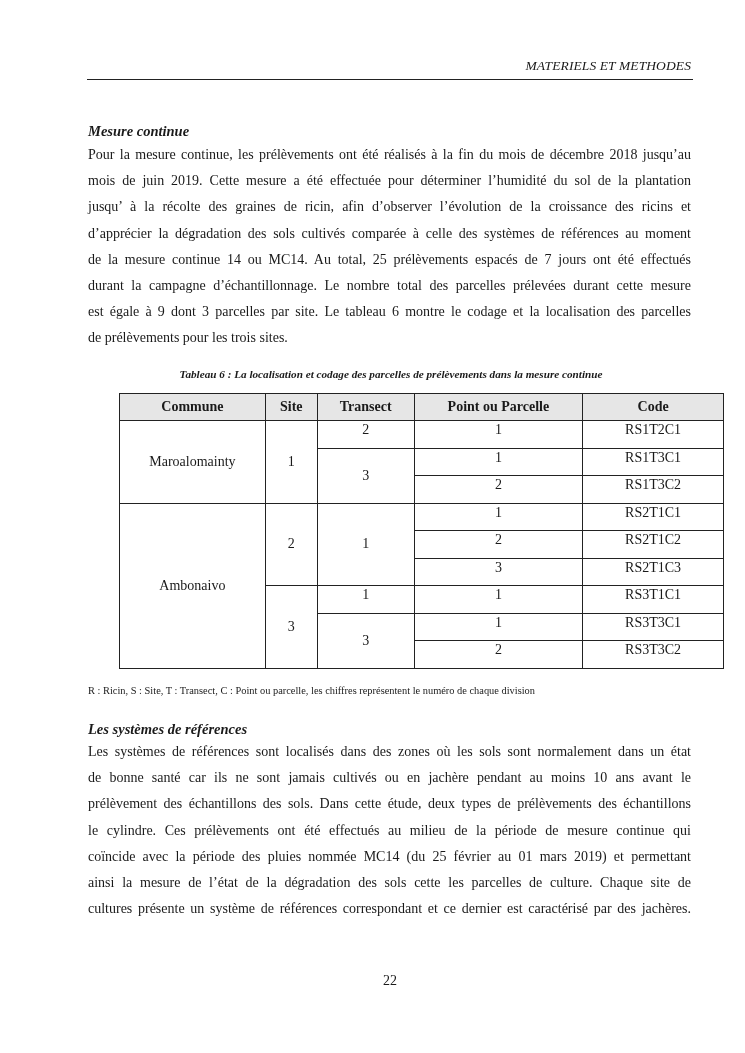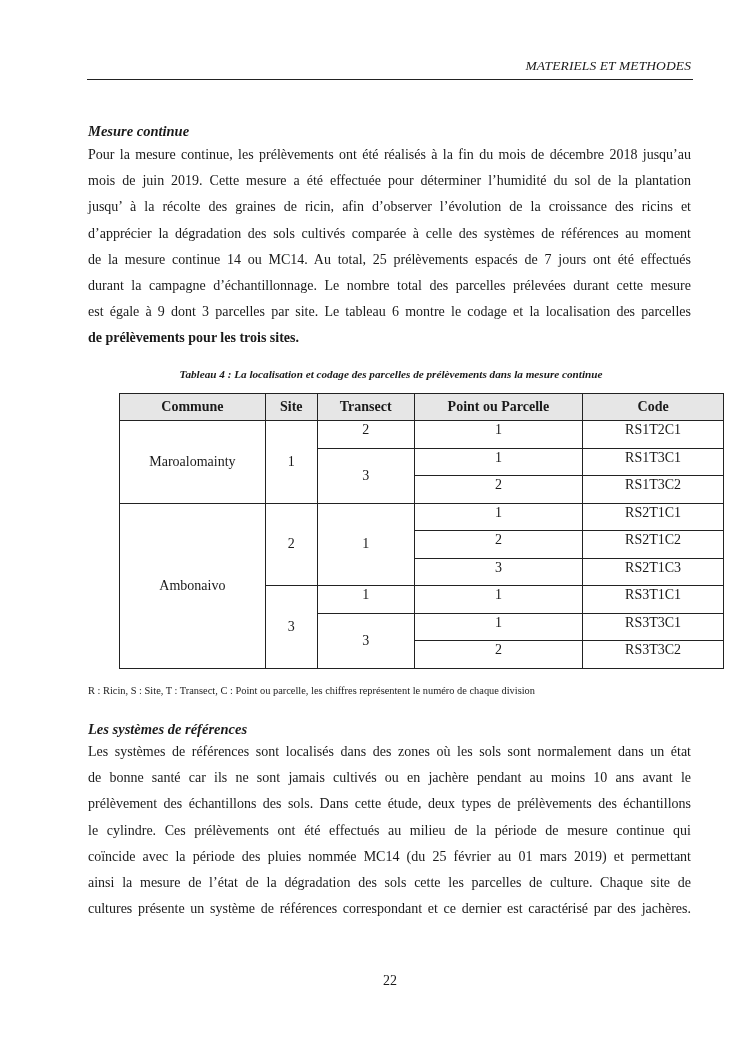--- a/index.html
+++ b/index.html
@@ -50,21 +50,20 @@
   }
   .para .line {
     display: block;
     text-align: justify;
     text-align-last: justify;
     white-space: nowrap;
     height: 26.2px;
   }
   .para .line.last {
     text-align-last: left;
-    font-weight: bold;
   }
   .caption {
     position: absolute;
     left: 88px;
     width: 606px;
     top: 368px;
     text-align: center;
     font-style: italic;
     font-weight: bold;
     font-size: 11.2px;
@@ -127,21 +126,21 @@
   <span class="line">Pour la mesure continue, les prélèvements ont été réalisés à la fin du mois de décembre 2018 jusqu’au</span>
   <span class="line">mois de juin 2019. Cette mesure a été effectuée pour déterminer l’humidité du sol de la plantation</span>
   <span class="line">jusqu’ à la récolte des graines de ricin, afin d’observer l’évolution de la croissance des ricins et</span>
   <span class="line">d’apprécier la dégradation des sols cultivés comparée à celle des systèmes de références au moment</span>
   <span class="line">de la mesure continue 14 ou MC14. Au total, 25 prélèvements espacés de 7 jours ont été effectués</span>
   <span class="line">durant la campagne d’échantillonnage. Le nombre total des parcelles prélevées durant cette mesure</span>
   <span class="line">est égale à 9 dont 3 parcelles par site. Le tableau 6  montre le codage et la localisation des parcelles</span>
   <span class="line last">de prélèvements pour les trois sites.</span>
 </div>
 
-<div class="caption">Tableau 4   : La localisation et codage des parcelles de prélèvements dans la mesure continue</div>
+<div class="caption">Tableau 6   : La localisation et codage des parcelles de prélèvements dans la mesure continue</div>
 
 <table class="data">
   <colgroup>
     <col style="width:146px">
     <col style="width:52px">
     <col style="width:97px">
     <col style="width:169px">
     <col style="width:141px">
   </colgroup>
   <thead>

